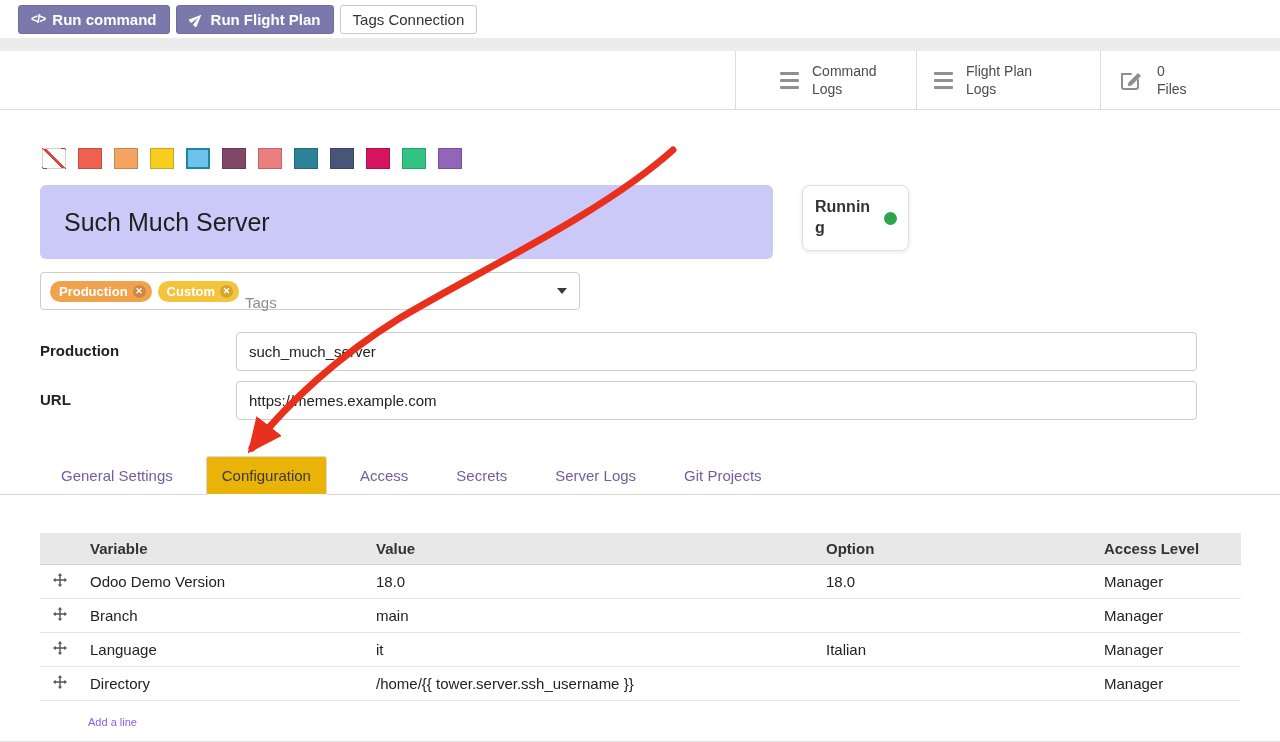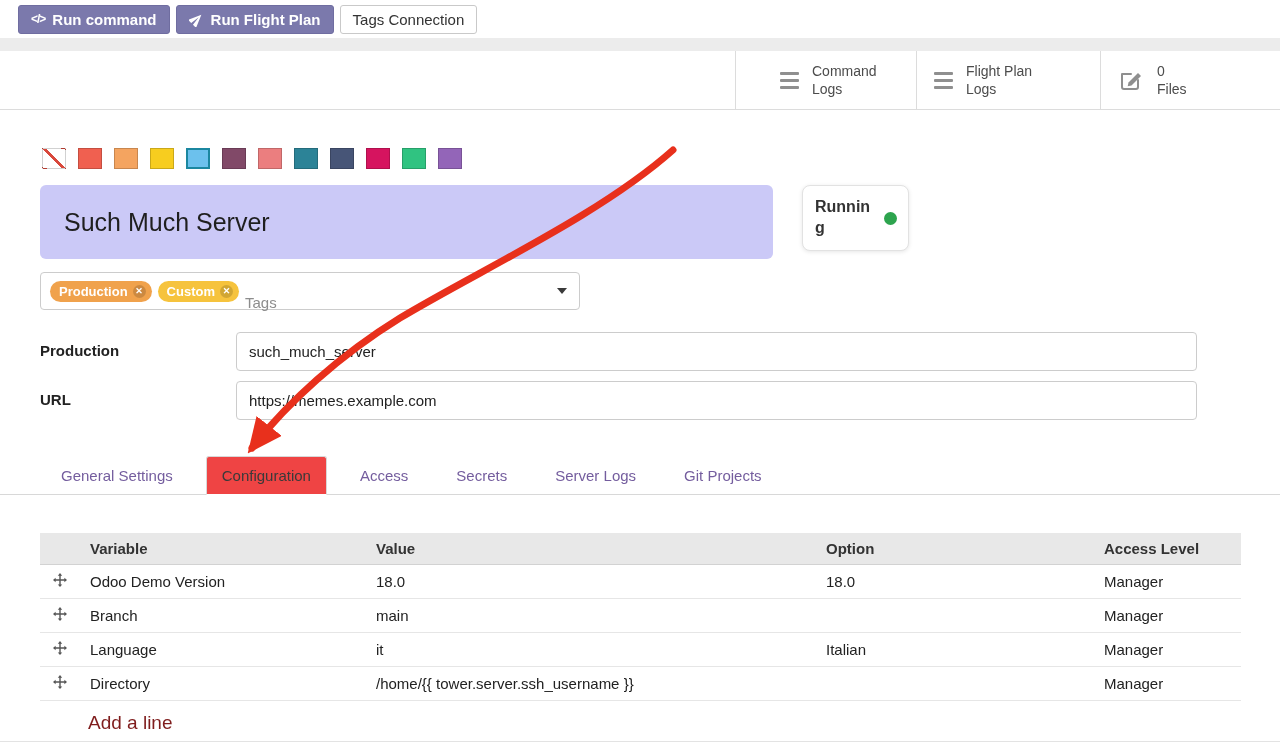--- a/index.html
+++ b/index.html
@@ -56,32 +56,32 @@
   .field-row { display: flex; margin-left: 40px; }
   .field-row.first { margin-top: 22px; }
   .field-row.next  { margin-top: 10px; }
   .field-label { width: 196px; padding-top: 10px; font-size: 15px; font-weight: 700; color: #222; }
   .field-input { width: 961px; height: 39px; border: 1px solid #ccc; border-radius: 4px;
                  font-family: "Liberation Sans", sans-serif; font-size: 15px; color: #222; padding: 0 12px; outline: none; }
 
   
   .tabs { display: flex; align-items: flex-end; margin-top: 36px; padding-left: 46px; border-bottom: 1px solid #d8d8d8; gap: 18px; }
   .tab { padding: 10px 15px; font-size: 15px; color: #745d9e; cursor: pointer; white-space: nowrap; }
-  .tab.active { background: #ef4444; border: 1px solid #d8d8d8; border-bottom: 1px solid #fff;
+  .tab.active { background: #eab308; border: 1px solid #d8d8d8; border-bottom: 1px solid #fff;
                 border-radius: 3px 3px 0 0; color: #3a3a3a; margin-bottom: -1px; }
 
   
   table.cfg { margin: 38px 0 0 40px; width: 1201px; border-collapse: collapse; }
   table.cfg th { background: #e8e8e8; text-align: left; font-size: 15px; font-weight: 700; color: #333;
                  padding: 7px 10px; border-bottom: 1px solid #d2d2d2; }
   table.cfg td { font-size: 15px; color: #222; padding: 8px 10px; border-bottom: 1px solid #e6e6e6; }
   td.handle-cell, th.handle-cell { text-align: center; padding: 8px 4px; }
   .drag-handle { cursor: move; display: inline-block; line-height: 0; }
   tr.addline-row td { border-bottom: none; padding: 11px 10px 12px 48px; }
-  .add-line { color: #7f1d1d; font-size: 19px; cursor: pointer; }
+  .add-line { color: #8b5cf6; font-size: 11px; cursor: pointer; }
 
   .bottom-line { position: absolute; left: 0; right: 0; bottom: 0; border-top: 1px solid #e3e3e3; }
 
   
   .arrow-overlay { position: absolute; left: 0; top: 0; z-index: 100; pointer-events: none; }
 </style>
 </head>
 <body>
 
 <div class="page">

